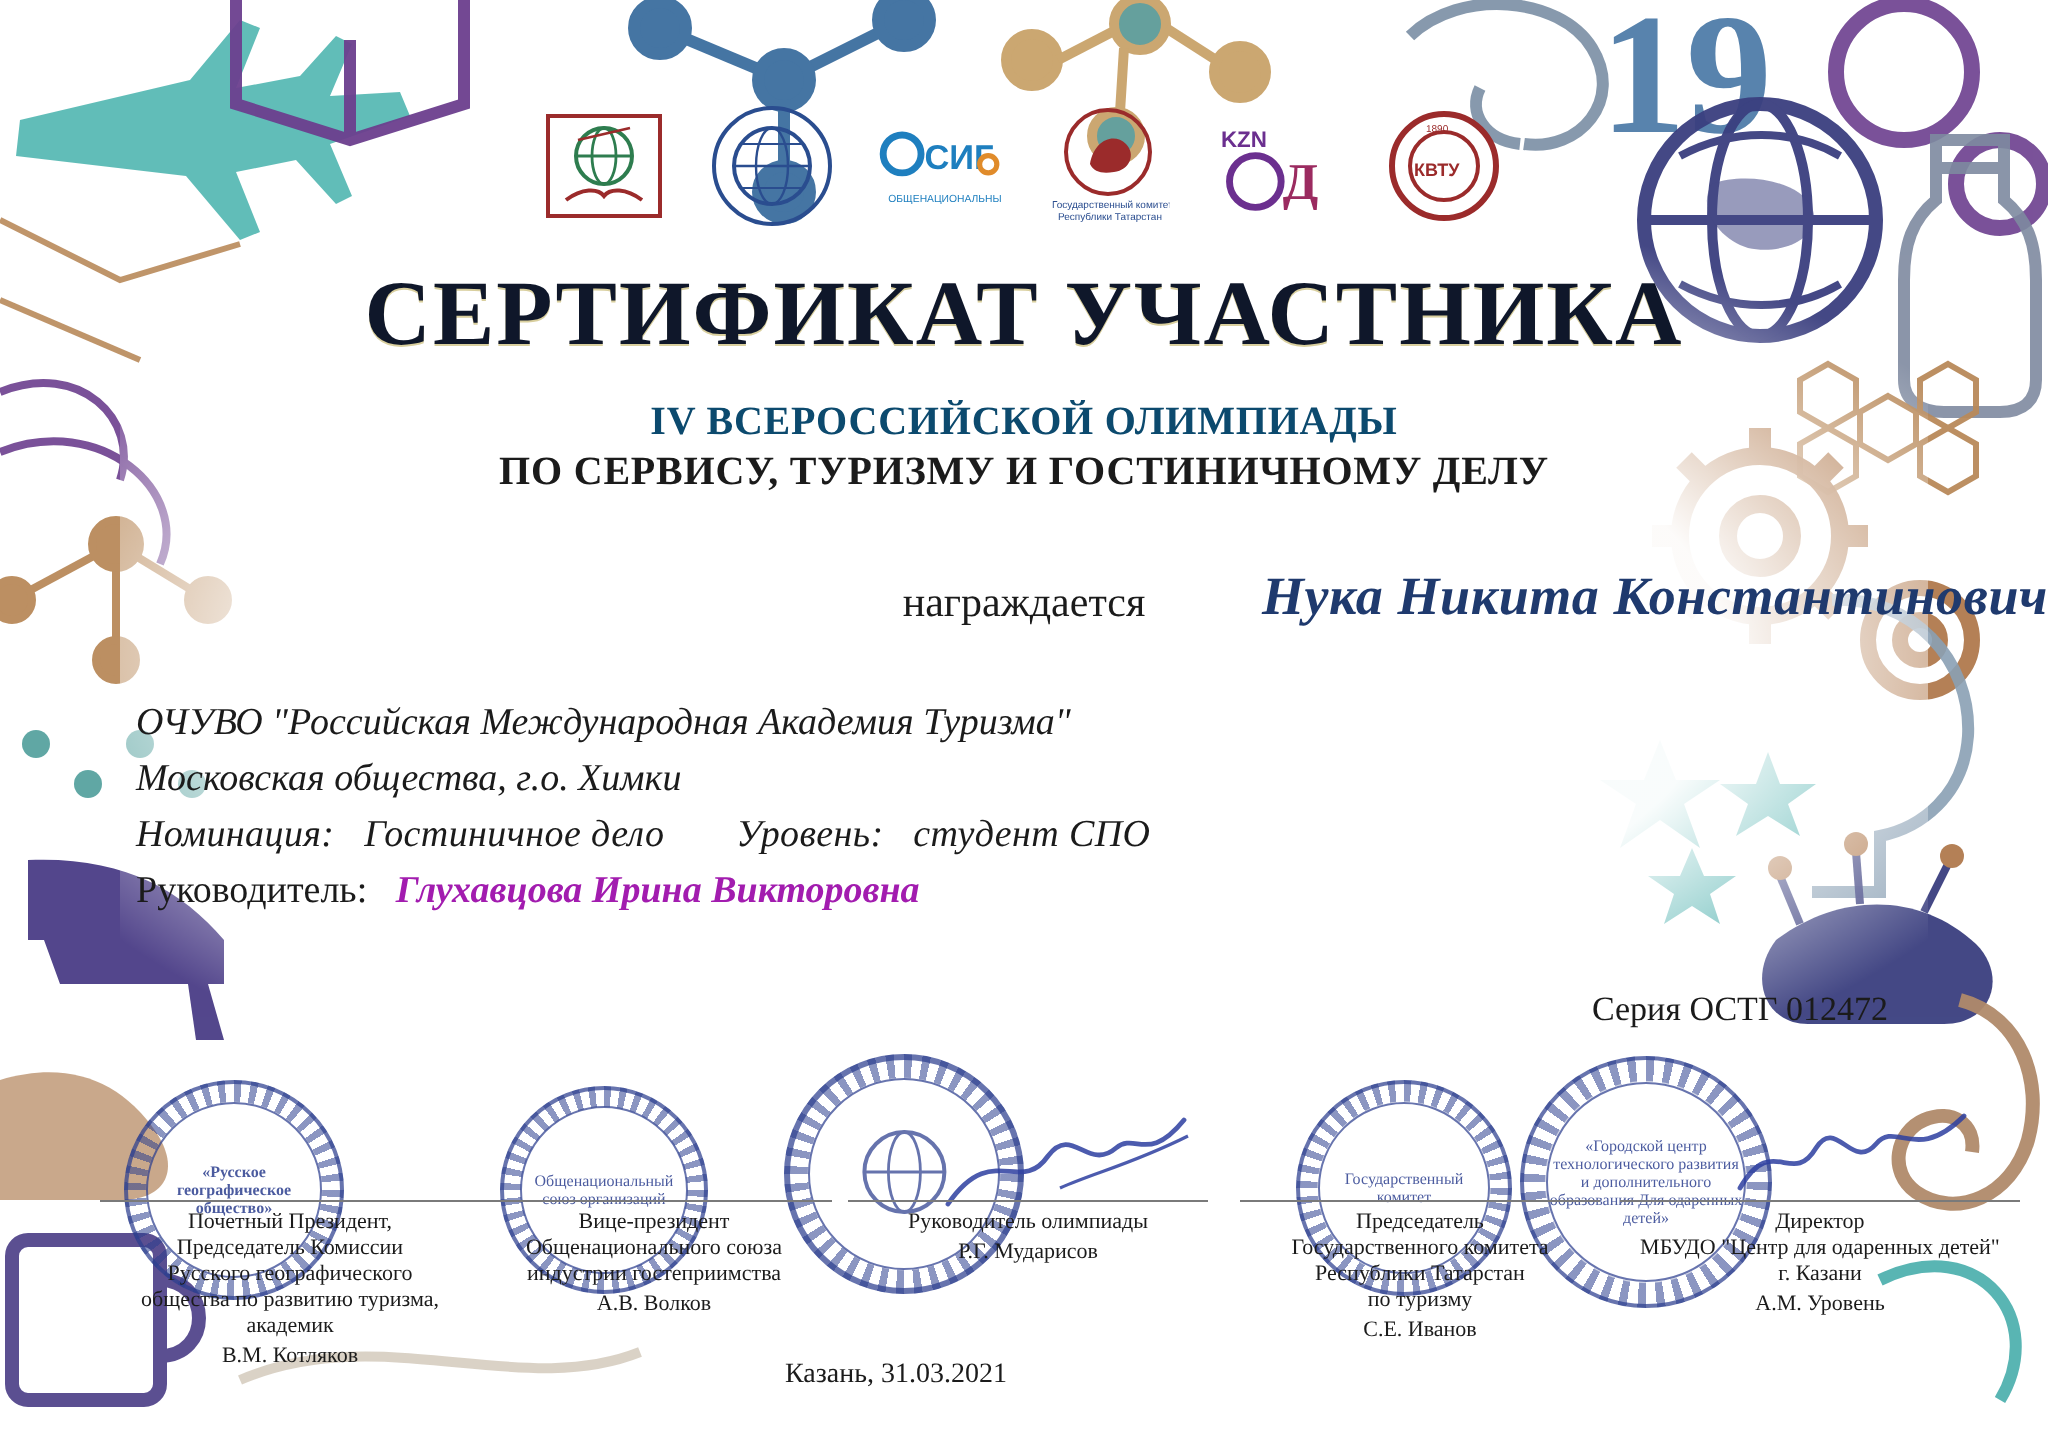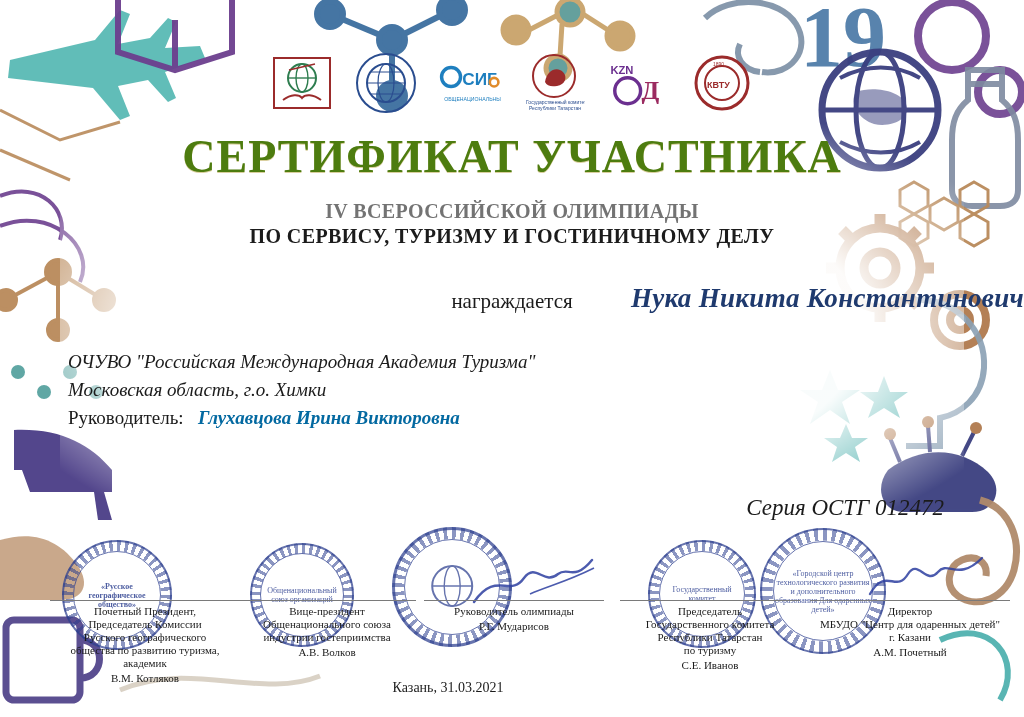--- a/index.html
+++ b/index.html
@@ -24,26 +24,26 @@
     position:absolute;top:52px;left:0;width:1024px;
     display:flex;justify-content:center;align-items:center;gap:22px;
   }
   .logo{width:62px;height:62px;display:flex;align-items:center;justify-content:center;}
 
   
   .cert-title{
     position:absolute;top:130px;left:0;width:1024px;text-align:center;
     font-family:"Liberation Serif", serif;
     font-weight:bold;font-size:46px;letter-spacing:1px;
-    color:#4d7c0f;
+    color:#0f172a;
     text-shadow:0 1px 0 #d9cf9e;
   }
   .sub1{
     position:absolute;top:200px;left:0;width:1024px;text-align:center;
-    font-weight:bold;font-size:20px;color:#737373;letter-spacing:0.4px;
+    font-weight:bold;font-size:20px;color:#0c4a6e;letter-spacing:0.4px;
   }
   .sub2{
     position:absolute;top:225px;left:0;width:1024px;text-align:center;
     font-weight:bold;font-size:20px;color:#1b1b1b;letter-spacing:0.4px;font-family:Liberation Serif, serif;
   }
   .awarded{
     position:absolute;top:256px;left:0;width:1024px;text-align:center;
     font-size:21px;color:#1b1b1b;margin-top:33px;
   }
   .person{
@@ -53,25 +53,25 @@
   }
 
   .details{
     position:absolute;top:348px;left:68px;width:760px;
     font-size:19px;color:#1b1b1b;line-height:28px;
   }
   .details .line{font-style:italic;}
   .details .line.nom{letter-spacing:0.2px;}
   .details .line .gap{display:inline-block;width:26px;}
   .leader-label{font-style:normal;}
-  .leader-name{font-style:italic;font-weight:bold;color:#0369a1;}
+  .leader-name{font-style:italic;font-weight:bold;color:#a21caf;}
 
   .series{
     position:absolute;top:495px;right:80px;
-    font-size:23px;font-style:italic;color:#1b1b1b;
+    font-size:17px;color:#1b1b1b;
   }
 
   
   .signs{
     position:absolute;top:600px;left:0;width:844px;height:100px;
   }
   .sign{
     position:absolute;text-align:center;font-size:11px;color:#1b1b1b;line-height:13px;
   }
   .sign .rule{
@@ -342,21 +342,30 @@
   </div>
 
   <div class="cert-title">СЕРТИФИКАТ УЧАСТНИКА</div>
   <div class="sub1">IV ВСЕРОССИЙСКОЙ ОЛИМПИАДЫ</div>
   <div class="sub2">ПО СЕРВИСУ, ТУРИЗМУ И ГОСТИНИЧНОМУ ДЕЛУ</div>
   <div class="awarded">награждается</div>
   <div class="person">Нука Никита Константинович</div>
 
   <div class="details">
     <div class="line">ОЧУВО "Российская Международная Академия Туризма"</div>
-    <div class="line">Московская область, г.о. Химки</div>
+    <div class="line">Московская общества, г.о. Химки</div>
+    <div class="line nom">
+      <span>Номинация:</span>
+      <span>&nbsp;</span>
+      <span>Гостиничное дело</span>
+      <span class="gap"></span>
+      <span>Уровень:</span>
+      <span>&nbsp;</span>
+      <span>студент СПО</span>
+    </div>
     <div class="line">
       <span class="leader-label">Руководитель:</span>
       <span>&nbsp;</span>
       <span class="leader-name">Глухавцова Ирина Викторовна</span>
     </div>
   </div>
 
   <div class="series">Серия ОСТГ 012472</div>
 
   <div style="position:absolute;left:62px;top:540px;width:110px;height:110px;font-weight:bold;">
@@ -446,20 +455,20 @@
       <div>Республики Татарстан</div>
       <div>по туризму</div>
       <div class="nm">С.Е. Иванов</div>
     </div>
 
     <div class="sign" style="left:810px;top:0;width:200px;">
       <div class="rule"></div>
       <div>Директор</div>
       <div>МБУДО "Центр для одаренных детей"</div>
       <div>г. Казани</div>
-      <div class="nm">А.М. Почетный</div>
+      <div class="nm">А.М. Уровень</div>
     </div>
 
   </div>
 
   <div class="place">Казань, 31.03.2021</div>
 
 </div>
 
 </body></html>

